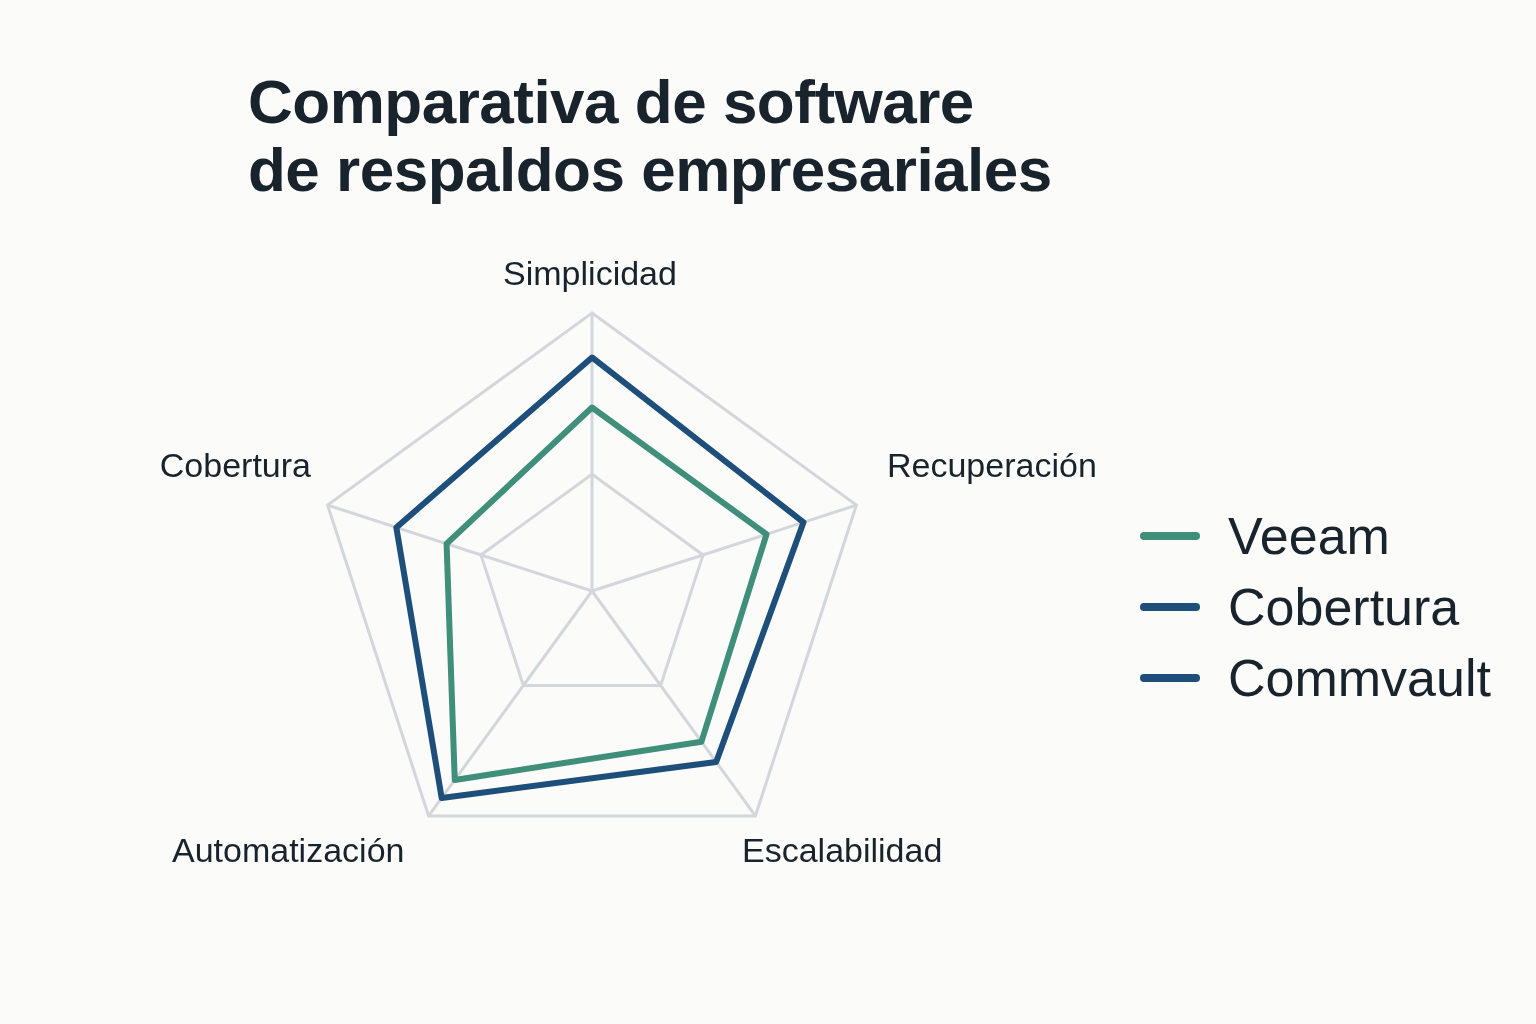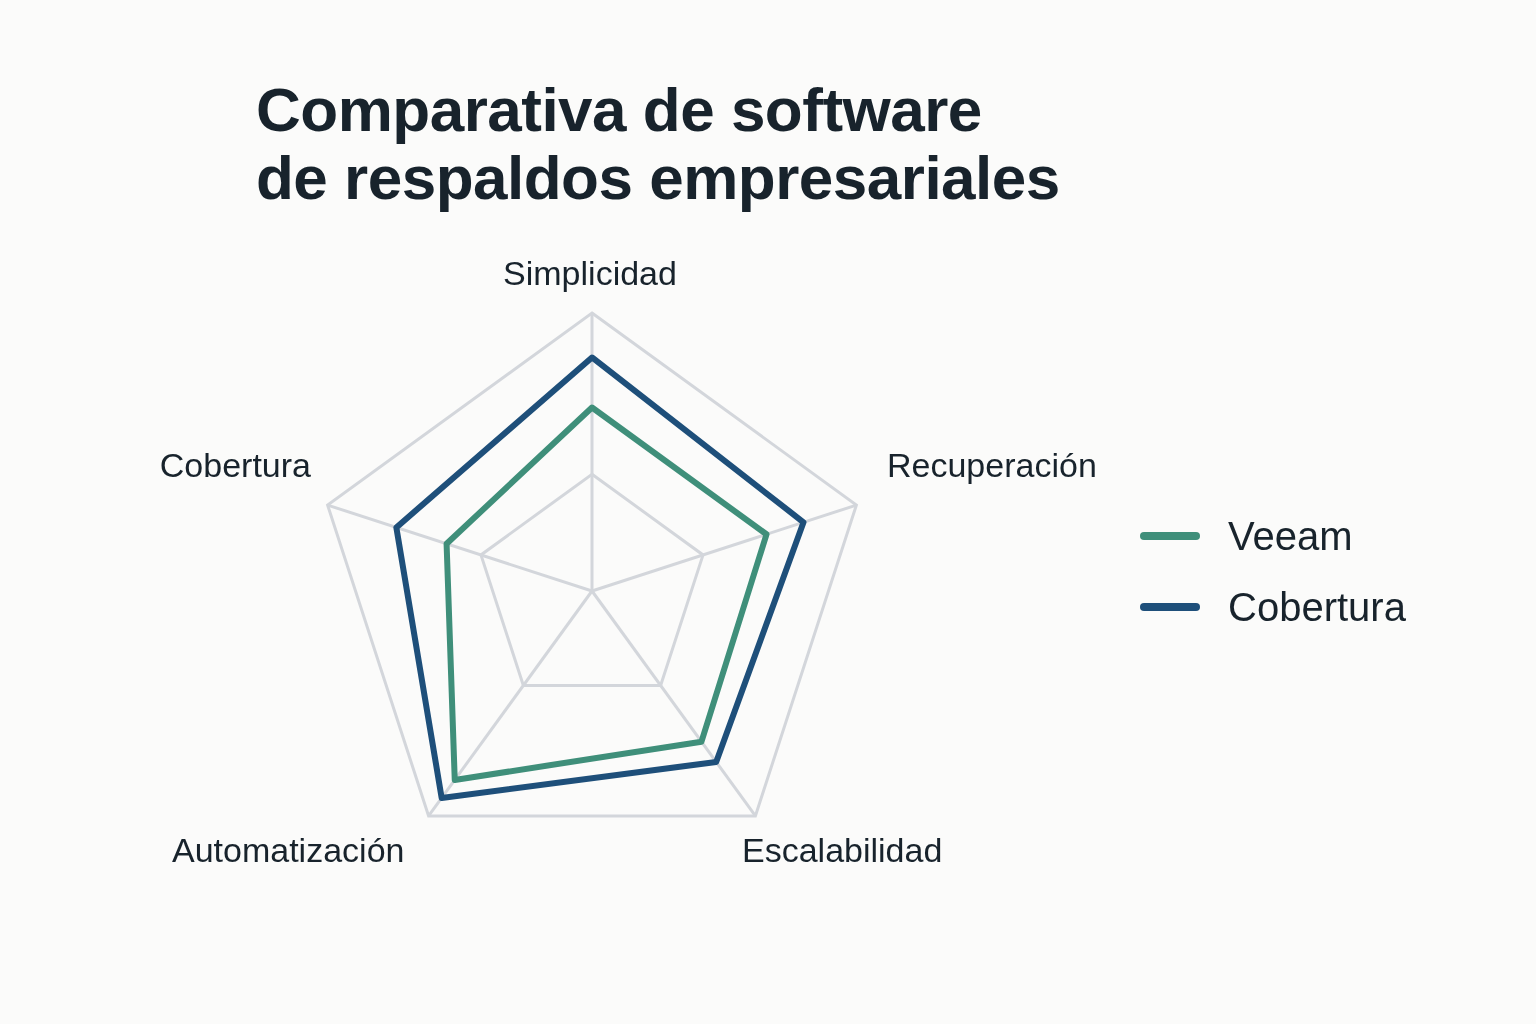--- a/index.html
+++ b/index.html
@@ -6,29 +6,29 @@
   body {
     width: 1536px; height: 1024px; overflow: hidden;
     background: #fbfbfa;
     font-family: "Liberation Sans", "DejaVu Sans", sans-serif;
     color: #18232c;
     position: relative;
   }
   .title {
     position: absolute; left: 248px; top: 68px;
     font-size: 62px; font-weight: 700; line-height: 68px;
-    letter-spacing: -0.5px; color: #18232c; margin: 8px;
+    letter-spacing: -0.5px; color: #18232c; margin: 0;
   }
   .title span { display: block; }
   svg.chart { position: absolute; left: 0; top: 0; }
   .axis-label { font-family: "Liberation Sans", "DejaVu Sans", sans-serif; font-size: 34px; fill: #18232c; }
   .legend { position: absolute; left: 1140px; top: 500px; }
   .legend-item { display: flex; align-items: center; height: 71px; }
   .legend-swatch { width: 60px; height: 8px; border-radius: 4px; margin-right: 28px; }
-  .legend-label { font-size: 40px; color: #18232c; line-height: 54px; }
+  .legend-label { font-size: 52px; color: #18232c; line-height: 54px; }
 </style>
 </head>
 <body>
 
 <h1 class="title">
   <span>Comparativa de software</span>
   <span>de respaldos empresariales</span>
 </h1>
 
 <svg class="chart" width="1536" height="1024" viewBox="0 0 1536 1024">
@@ -54,13 +54,17 @@
 
 <div class="legend">
   <div class="legend-item">
     <span class="legend-swatch" style="background: rgb(63, 143, 122);"></span>
     <span class="legend-label">Veeam</span>
   </div>
   <div class="legend-item">
     <span class="legend-swatch" style="background: rgb(30, 79, 122);"></span>
     <span class="legend-label">Cobertura</span>
   </div>
+  <div class="legend-item">
+    <span class="legend-swatch" style="background: rgb(30, 79, 122);"></span>
+    <span class="legend-label">Commvault</span>
+  </div>
 </div>
 
 </body></html>

